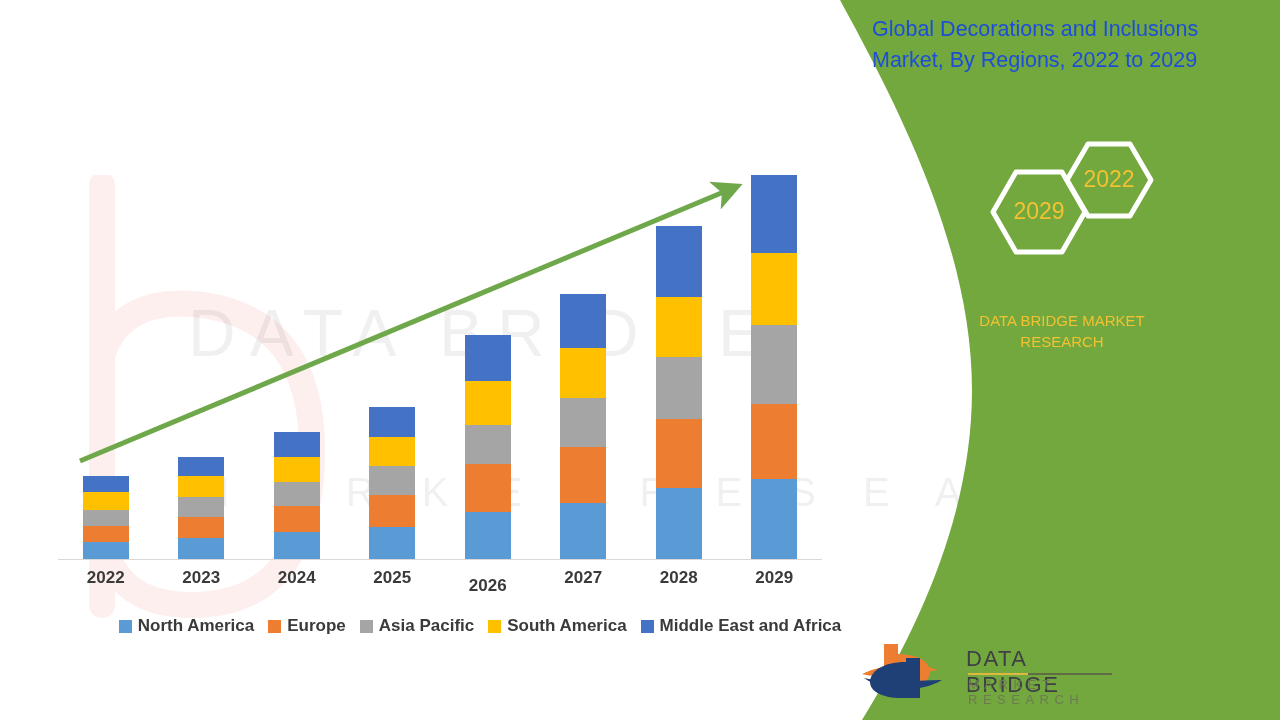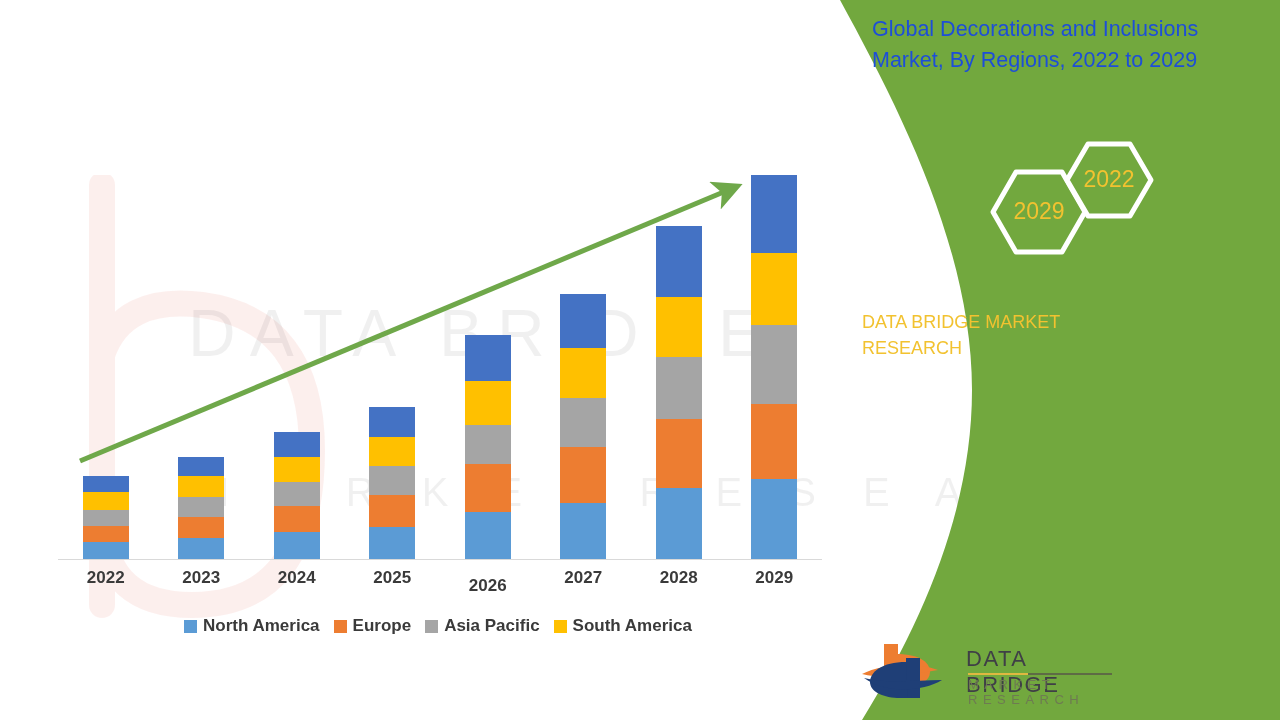--- a/index.html
+++ b/index.html
@@ -127,20 +127,21 @@
   
   .legend {
     position: absolute;
     left: 0;
     top: 616px;
     width: 876px;
     display: flex;
     justify-content: center;
     align-items: center;
     gap: 14px;
+    padding-left: 42px;
   }
   .legend-item {
     display: flex;
     align-items: center;
     gap: 6px;
   }
   .legend-swatch {
     width: 13px;
     height: 13px;
     display: block;
@@ -207,22 +208,22 @@
     color: #F2C230;
     font-size: 23px;
     font-family: "Liberation Sans", sans-serif;
     text-align: center;
   }
   .brand-text {
     position: absolute;
     left: 22px;
     top: 310px;
     width: 400px;
-    text-align: left;
-    font-size: 18px;
+    text-align: center;
+    font-size: 15px;
     line-height: 1.42;
     color: #F2C230;
     font-family: "Liberation Sans", sans-serif;
   }
   .dbmr-logo {
     position: absolute;
     left: 20px;
     top: 640px;
     width: 250px;
     height: 62px;
@@ -359,20 +360,24 @@
           <span class="legend-swatch" style="background: rgb(237, 125, 49);"></span>
           <span class="legend-label">Europe</span>
         </div>
         <div class="legend-item">
           <span class="legend-swatch" style="background: rgb(165, 165, 165);"></span>
           <span class="legend-label">Asia Pacific</span>
         </div>
         <div class="legend-item">
           <span class="legend-swatch" style="background: rgb(255, 192, 0);"></span>
           <span class="legend-label">South America</span>
+        </div>
+        <div class="legend-item">
+          <span class="legend-swatch" style="background: rgb(68, 114, 196);"></span>
+          <span class="legend-label">Middle East and Africa</span>
         </div>
       </div>
 
   </div>
 
   <div class="right-panel">
     <svg class="panel-bg" viewBox="0 0 440 720" preserveAspectRatio="none">
       <path id="panelPath" d="M118 0 L440 0 L440 720 L22 720 C 90 610 132 500 132 390 C 132 250 60 110 0 0 Z" fill="#72A83E"></path>
     </svg>
 

